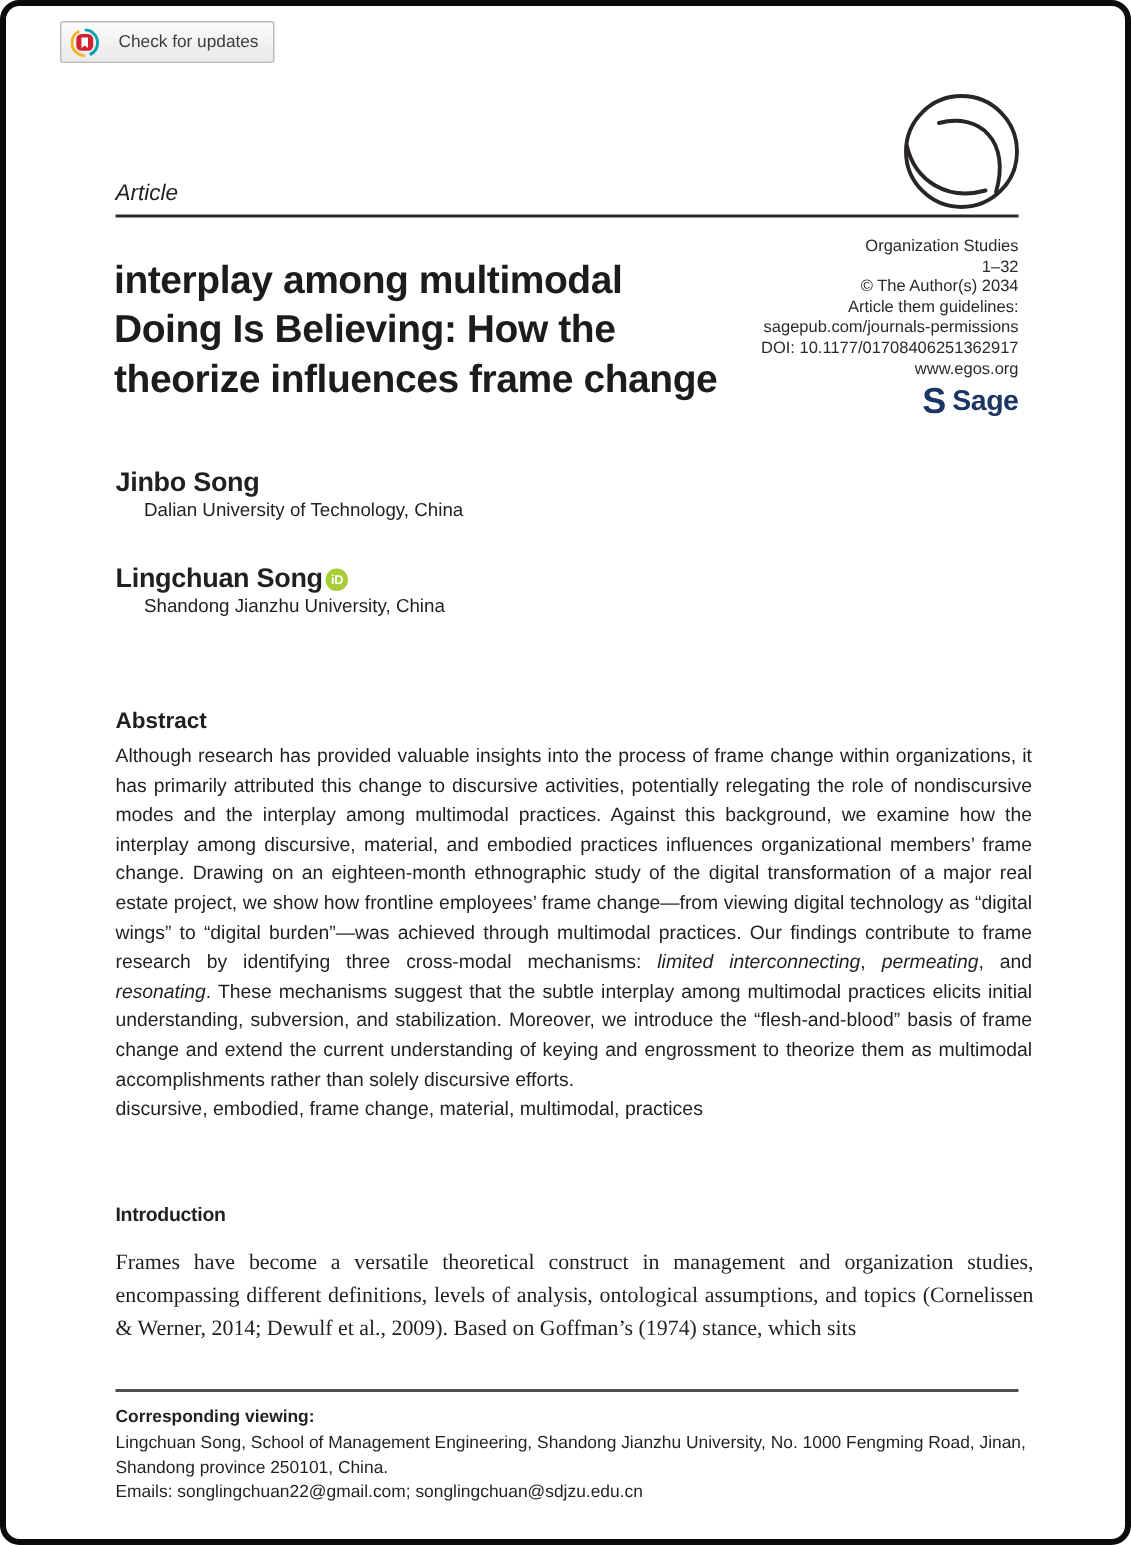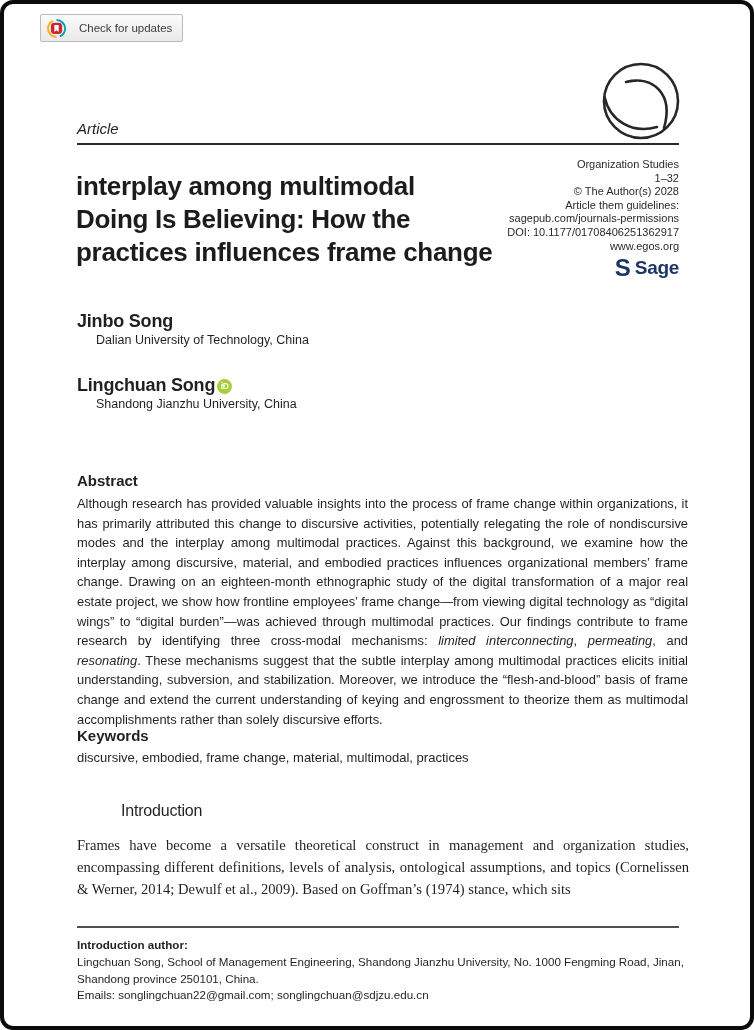--- a/index.html
+++ b/index.html
@@ -81,21 +81,21 @@
     text-align:justify;
   }
   .abstract p i { font-style:italic; }
 
   
   .keywords { position:absolute; left:73px; top:722px; width:611px; }
   .keywords p { margin-top:4px; font-size:13px; line-height:18px; }
 
   
   .introduction { position:absolute; left:73px; top:798px; width:612px; }
-  .intro-heading { font-size:16px; font-weight:400; letter-spacing:-0.2px;margin-left:44px; }
+  .intro-heading { font-size:13px; font-weight:700; letter-spacing:-0.2px; }
   .introduction p {
     margin-top:15px;
     font-family:"Liberation Serif", serif;
     font-size:14.6px; line-height:21.8px; text-align:justify;
   }
 
   
   .footer-rule {
     position:absolute; left:73px; right:71px; top:922px;
     height:2px; background:#4f4f4f;
@@ -127,27 +127,27 @@
       <path d="M6.5 41 C12 65 34 78 59 71" fill="none" stroke="#2b2626" stroke-width="2.6" stroke-linecap="round"></path>
     </svg>
   </div>
 
   <div class="article-label">Article</div>
   <div class="top-rule"></div>
 
   <h1 class="title">
     <span>interplay among multimodal</span>
     <span>Doing Is Believing: How the</span>
-    <span>practices influences frame change</span>
+    <span>theorize influences frame change</span>
   </h1>
 
   <div class="journal-info">
     <div>Organization Studies</div>
     <div>1–32</div>
-    <div>© The Author(s) 2028</div>
+    <div>© The Author(s) 2034</div>
     <div>Article them guidelines:</div>
     <div>sagepub.com/journals-permissions</div>
     <div>DOI: 10.1177/01708406251362917</div>
     <div>www.egos.org</div>
     <div class="sage-logo">
       <span class="sage-s">S</span>
       <span class="sage-word">Sage</span>
     </div>
   </div>
 
@@ -161,29 +161,28 @@
       <div class="author-affil">Shandong Jianzhu University, China</div>
     </div>
   </div>
 
   <section class="abstract">
     <div class="section-heading">Abstract</div>
     <p><span>Although research has provided valuable insights into the process of frame change within organizations, it has primarily attributed this change to discursive activities, potentially relegating the role of nondiscursive modes and the interplay among multimodal practices. Against this background, we examine how the interplay among discursive, material, and embodied practices influences organizational members’ frame change. Drawing on an eighteen-month ethnographic study of the digital transformation of a major real estate project, we show how frontline employees’ frame change—from viewing digital technology as “digital wings” to “digital burden”—was achieved through multimodal practices. Our findings contribute to frame research by identifying three cross-modal mechanisms: </span><i>limited interconnecting</i><span>, </span><i>permeating</i><span>, and </span><i>resonating</i><span>. These mechanisms suggest that the subtle interplay among multimodal practices elicits initial understanding, subversion, and stabilization. Moreover, we introduce the “flesh-and-blood” basis of frame change and extend the current understanding of keying and engrossment to theorize them as multimodal accomplishments rather than solely discursive efforts.</span></p>
   </section>
 
   <section class="keywords">
-    <div class="section-heading">Keywords</div>
     <p>discursive, embodied, frame change, material, multimodal, practices</p>
   </section>
 
   <section class="introduction">
     <div class="intro-heading">Introduction</div>
     <p>Frames have become a versatile theoretical construct in management and organization studies, encompassing different definitions, levels of analysis, ontological assumptions, and topics (Cornelissen &amp; Werner, 2014; Dewulf et al., 2009). Based on Goffman’s (1974) stance, which sits</p>
   </section>
 
   <div class="footer-rule"></div>
   <div class="footer">
-    <div class="footer-heading">Introduction author:</div>
+    <div class="footer-heading">Corresponding viewing:</div>
     <div>Lingchuan Song, School of Management Engineering, Shandong Jianzhu University, No. 1000 Fengming Road, Jinan, Shandong province 250101, China.</div>
     <div>Emails: songlingchuan22@gmail.com; songlingchuan@sdjzu.edu.cn</div>
   </div>
 
 </div>
 
 </body></html>

